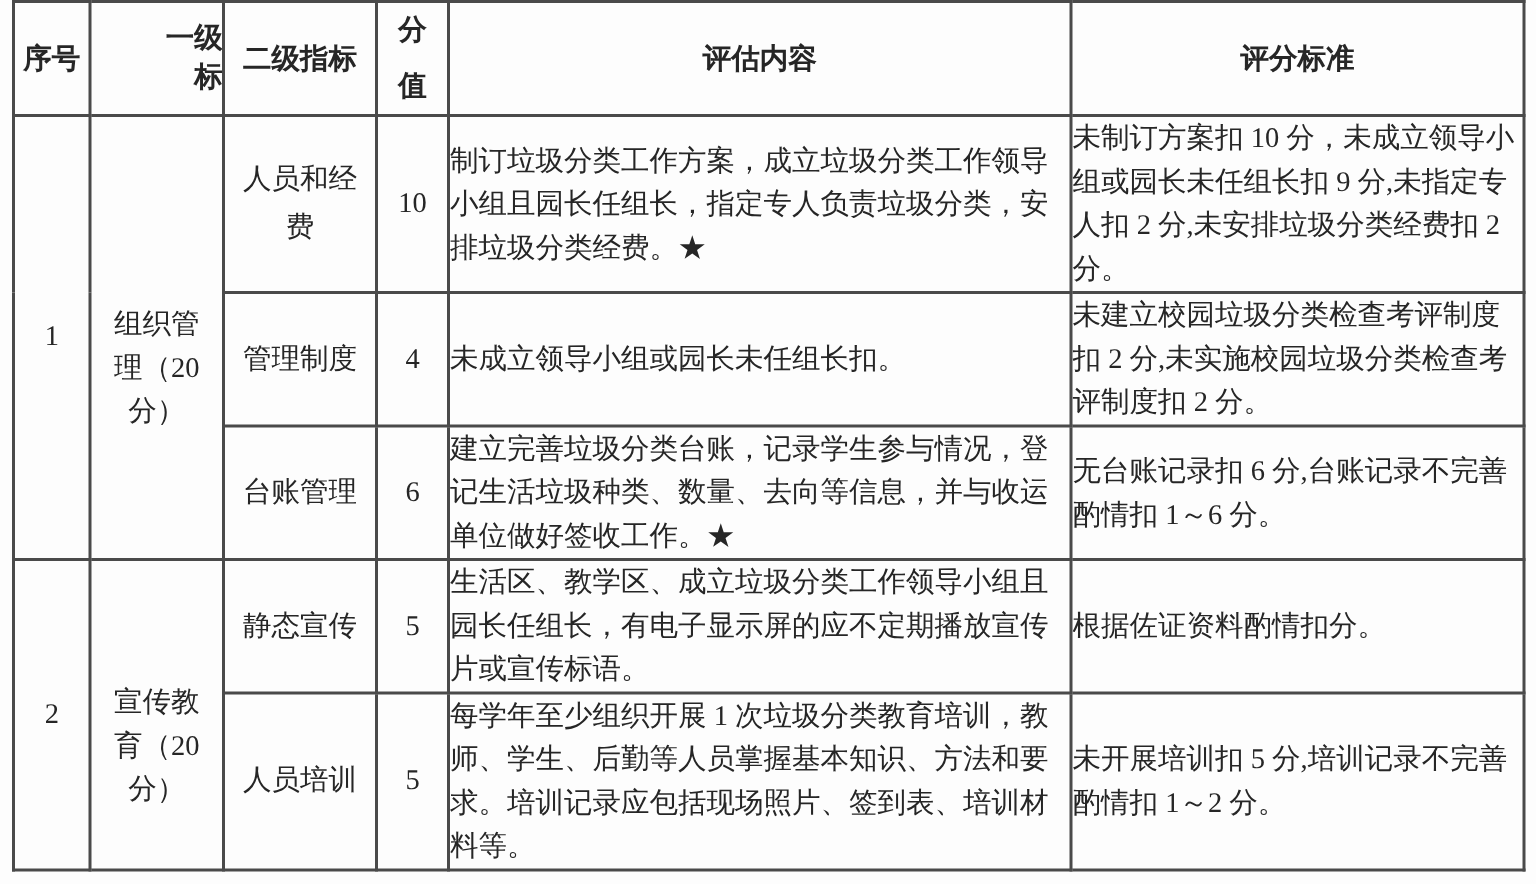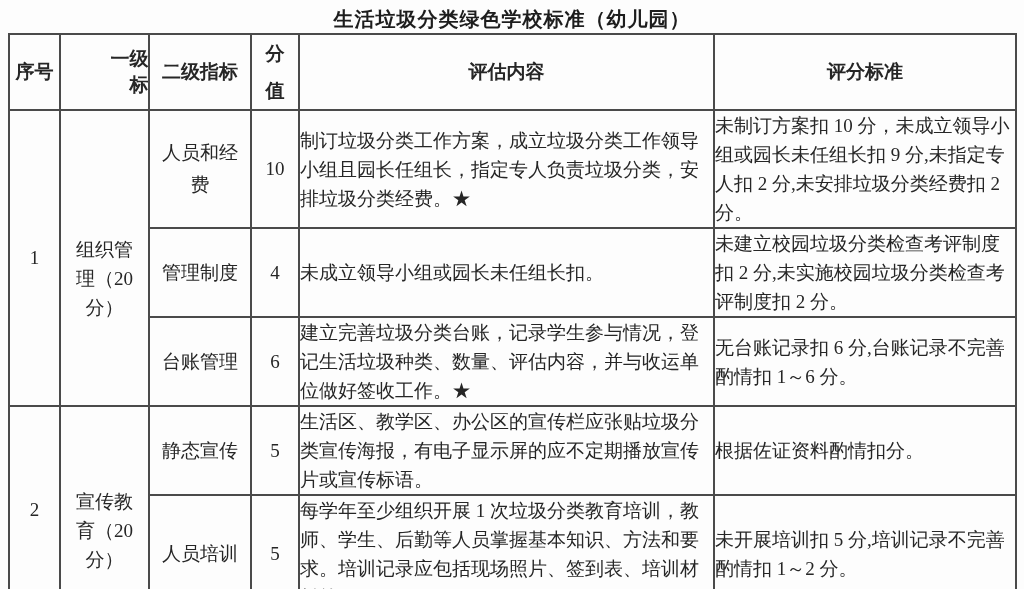--- a/index.html
+++ b/index.html
@@ -60,21 +60,20 @@
   .wrap-60 { display: inline-block; width: 62px; line-height: 29px; margin-top: 41px; }
   .wrap-80 { display: inline-block; width: 80px; line-height: 32px; }
   .wrap-20 { display: inline-block; width: 22px; line-height: 37px; }
   .hdr-wrap { display: inline-block; width: 60px; line-height: 26px; margin-left: 48px; }
 </style>
 </head>
 <body>
 
 <div class="page">
 
-  <h1 class="doc-title">生活垃圾分类绿色学校标准（幼儿园）</h1>
 
   <table class="std-table">
     <colgroup>
       <col style="width:51px">
       <col style="width:89px">
       <col style="width:102px">
       <col style="width:48px">
       <col style="width:415px">
       <col style="width:302px">
     </colgroup>
@@ -99,30 +98,30 @@
     </tr>
     <tr class="tr-r2">
       <td class="cell-center"><span class="wrap-80">管理制度</span></td>
       <td class="cell-center"><span>4</span></td>
       <td class="cell-text">未成立领导小组或园长未任组长扣。</td>
       <td class="cell-text">未建立校园垃圾分类检查考评制度扣 2 分,未实施校园垃圾分类检查考评制度扣 2 分。</td>
     </tr>
     <tr class="tr-r3">
       <td class="cell-center"><span class="wrap-80">台账管理</span></td>
       <td class="cell-center"><span>6</span></td>
-      <td class="cell-text">建立完善垃圾分类台账，记录学生参与情况，登记生活垃圾种类、数量、评估内容，并与收运单位做好签收工作。★</td>
+      <td class="cell-text">建立完善垃圾分类台账，记录学生参与情况，登记生活垃圾种类、数量、去向等信息，并与收运单位做好签收工作。★</td>
       <td class="cell-text">无台账记录扣 6 分,台账记录不完善酌情扣 1～6 分。</td>
     </tr>
 
     <tr class="tr-r4">
       <td class="cell-center" rowspan="2"><span>2</span></td>
       <td class="cell-center" rowspan="2"><span class="wrap-60">宣传教育（20分）</span></td>
       <td class="cell-center"><span class="wrap-80">静态宣传</span></td>
       <td class="cell-center"><span>5</span></td>
-      <td class="cell-text">生活区、教学区、办公区的宣传栏应张贴垃圾分类宣传海报，有电子显示屏的应不定期播放宣传片或宣传标语。</td>
+      <td class="cell-text">生活区、教学区、成立垃圾分类工作领导小组且园长任组长，有电子显示屏的应不定期播放宣传片或宣传标语。</td>
       <td class="cell-text">根据佐证资料酌情扣分。</td>
     </tr>
     <tr class="tr-r5">
       <td class="cell-center"><span class="wrap-80">人员培训</span></td>
       <td class="cell-center"><span>5</span></td>
       <td class="cell-text">每学年至少组织开展 1 次垃圾分类教育培训，教师、学生、后勤等人员掌握基本知识、方法和要求。培训记录应包括现场照片、签到表、培训材料等。</td>
       <td class="cell-text">未开展培训扣 5 分,培训记录不完善酌情扣 1～2 分。</td>
     </tr>
   </tbody>
     </table>

